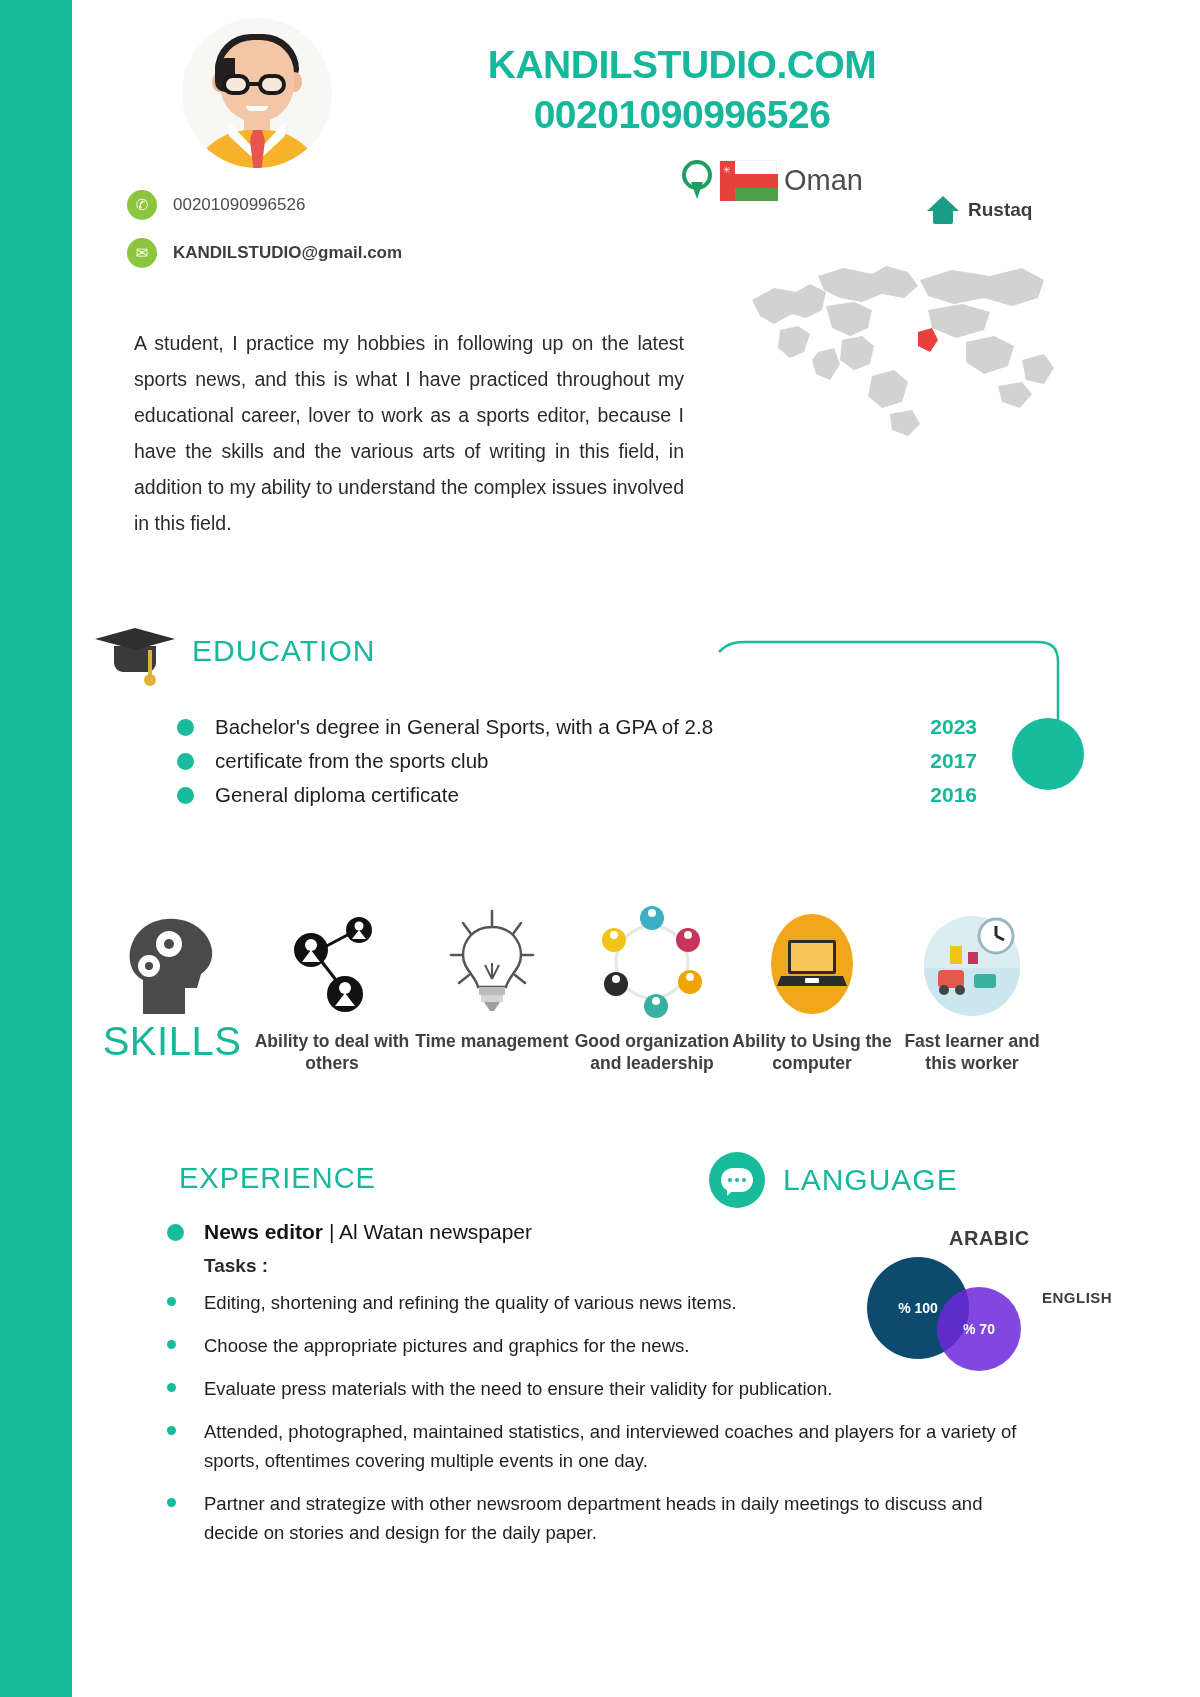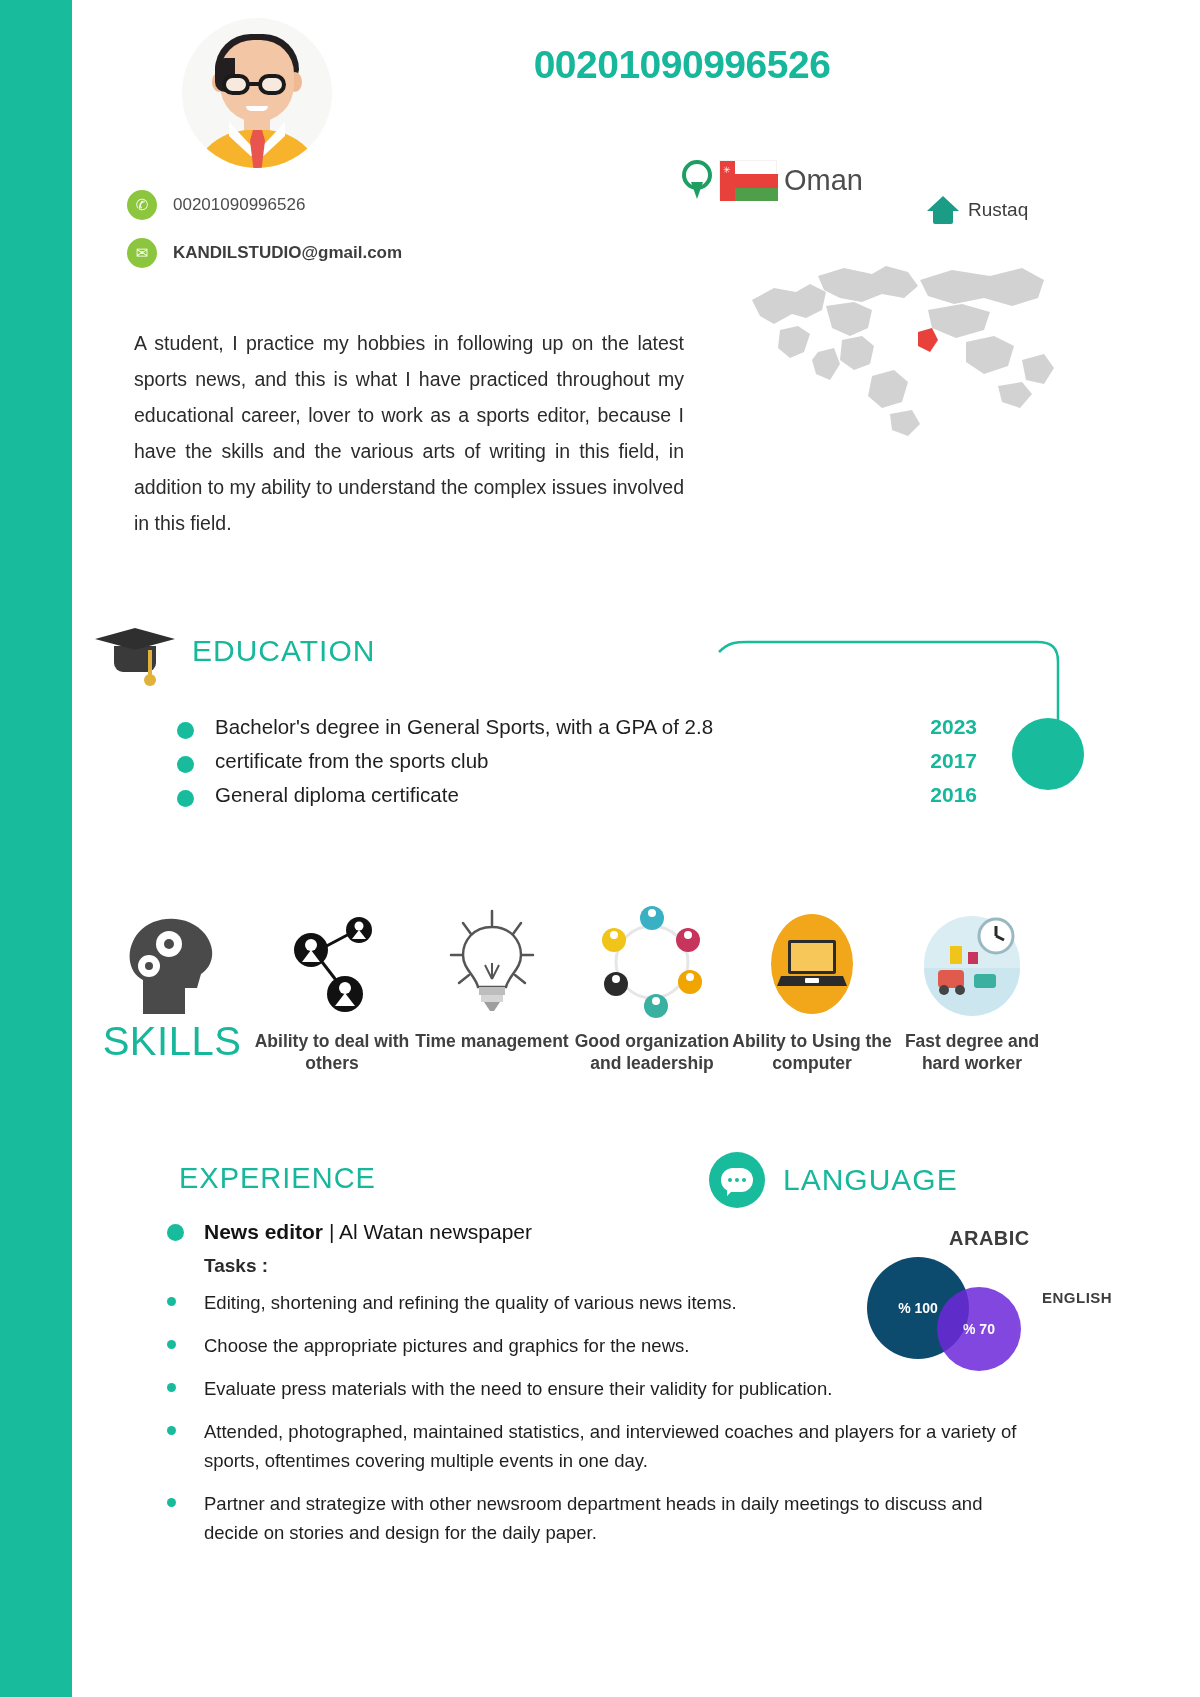--- a/index.html
+++ b/index.html
@@ -44,21 +44,21 @@
   .flag-red-mid { position:absolute; left:15px; top:13px; width:43px; height:14px; background:#e8413c; }
   .flag-green { position:absolute; left:15px; top:27px; width:43px; height:13px; background:#4e9e4a; }
   .flag-emb { position:absolute; left:3px; top:4px; width:10px; height:10px; color:#fff; font-size:9px; }
   .loc-name { font-size:29px; font-weight:normal; color:#4d4d4d; }
 
   .home-row { position:absolute; left:855px; top:196px; display:flex; align-items:center; gap:9px; }
   .home-ic { width:32px; height:28px; position:relative; }
   .home-roof{ position:absolute; left:0; top:0; width:32px; height:15px; background:#1a9c86;
               clip-path:polygon(50% 0,100% 100%,0 100%); }
   .home-base{ position:absolute; left:6px; top:12px; width:20px; height:16px; background:#1a9c86; border-radius:2px;}
-  .home-txt { font-size:19px; font-weight:normal; color:#3d3d3d; }
+  .home-txt { font-size:19px; font-weight:bold; color:#3d3d3d; }
 
   .worldmap { position:absolute; left:650px; top:240px; width:350px; height:215px; }
   .contact { position:absolute; left:55px; top:190px; }
   .c-row { display:flex; align-items:center; gap:16px; margin-bottom:18px; }
   .c-ic { width:30px; height:30px; border-radius:50%; background:#8CC63E; color:#fff;
           display:flex; align-items:center; justify-content:center; font-size:15px; }
   .c-tel { font-size:17px; color:#4d4d4d; }
   .c-mail{ font-size:17px; color:#3d3d3d; font-weight:bold; }
 
   .summary { position:absolute; left:62px; top:325px; width:550px; font-size:19.5px; line-height:36px;
@@ -69,21 +69,21 @@
   .cap { width:86px; height:62px; position:relative; }
   .cap-top { position:absolute; left:3px; top:8px; width:80px; height:26px; background:#2f2f2f;
              clip-path:polygon(50% 0,100% 42%,50% 84%,0 42%); }
   .cap-base{ position:absolute; left:22px; top:26px; width:42px; height:26px; background:#3a3a3a;
              border-radius:0 0 9px 9px; }
   .cap-tas { position:absolute; left:56px; top:30px; width:4px; height:28px; background:#e0b23c; }
   .cap-knob{ position:absolute; left:52px; top:54px; width:12px; height:12px; border-radius:50%; background:#e0b23c;}
   .sec-title { font-size:30px; color:#17B79B; letter-spacing:1px; }
 
   .edu-list { position:absolute; left:105px; top:715px; width:800px; }
-  .edu-item { display:flex; align-items:flex-end; margin-bottom:10px; }
+  .edu-item { display:flex; align-items:center; margin-bottom:10px; }
   .edu-dot { width:17px; height:17px; border-radius:50%; background:#18BC9C; flex:0 0 auto; }
   .edu-txt { margin-left:21px; font-size:20.5px; color:#1f1f1f; flex:1 1 auto; }
   .edu-year{ font-size:21px; color:#17B79B; font-weight:bold; width:110px; text-align:right; }
   .edu-connector { position:absolute; left:645px; top:640px; width:345px; height:130px; }
   .edu-bigdot { position:absolute; left:940px; top:718px; width:72px; height:72px; border-radius:50%; background:#18BC9C; }
 
   
   .skills { position:absolute; left:20px; top:900px; width:1000px; display:flex; }
   .sk { width:160px; display:flex; flex-direction:column; align-items:center; }
   .sk-ic { height:120px; display:flex; align-items:flex-end; justify-content:center; }
@@ -137,20 +137,21 @@
     <div class="av-glass-r"></div>
     <div class="av-bridge"></div>
     <div class="av-mouth"></div>
     <div class="av-neck"></div>
     <div class="av-body"></div>
     <div class="av-collar"></div>
     <div class="av-tie"></div>
   </div>
 
   <div class="brand">
+    <div>KANDILSTUDIO.COM</div>
     <div>00201090996526</div>
   </div>
 
   <div class="loc-row">
     <div class="pin">
       <div class="pin-b"></div>
         <div class="pin-t"></div>
     </div>
     <div class="flag">
       <div class="flag-red-bar"></div>
@@ -339,21 +340,21 @@
           <line x1="80" y1="28" x2="80" y2="18" stroke="#2b2b2b" stroke-width="3"></line>
           <line x1="80" y1="28" x2="88" y2="32" stroke="#2b2b2b" stroke-width="3"></line>
           <rect x="22" y="62" width="26" height="18" rx="4" fill="#e05a4e"></rect>
           <circle cx="28" cy="82" r="5" fill="#444"></circle>
             <circle cx="44" cy="82" r="5" fill="#444"></circle>
           <rect x="58" y="66" width="22" height="14" rx="3" fill="#3ab0a0"></rect>
           <rect x="34" y="38" width="12" height="18" fill="#f0c419"></rect>
           <rect x="52" y="44" width="10" height="12" fill="#c8355c"></rect>
         </svg>
       </div>
-      <div class="sk-lb">Fast degree and hard worker</div>
+      <div class="sk-lb">Fast learner and this worker</div>
     </div>
 
   </div>
 
   <div class="exp-title">EXPERIENCE</div>
   <div class="exp-role">
     <span class="exp-dot"></span>
     <span class="exp-role-t">
       <b>News editor</b>
       <span>|</span>

